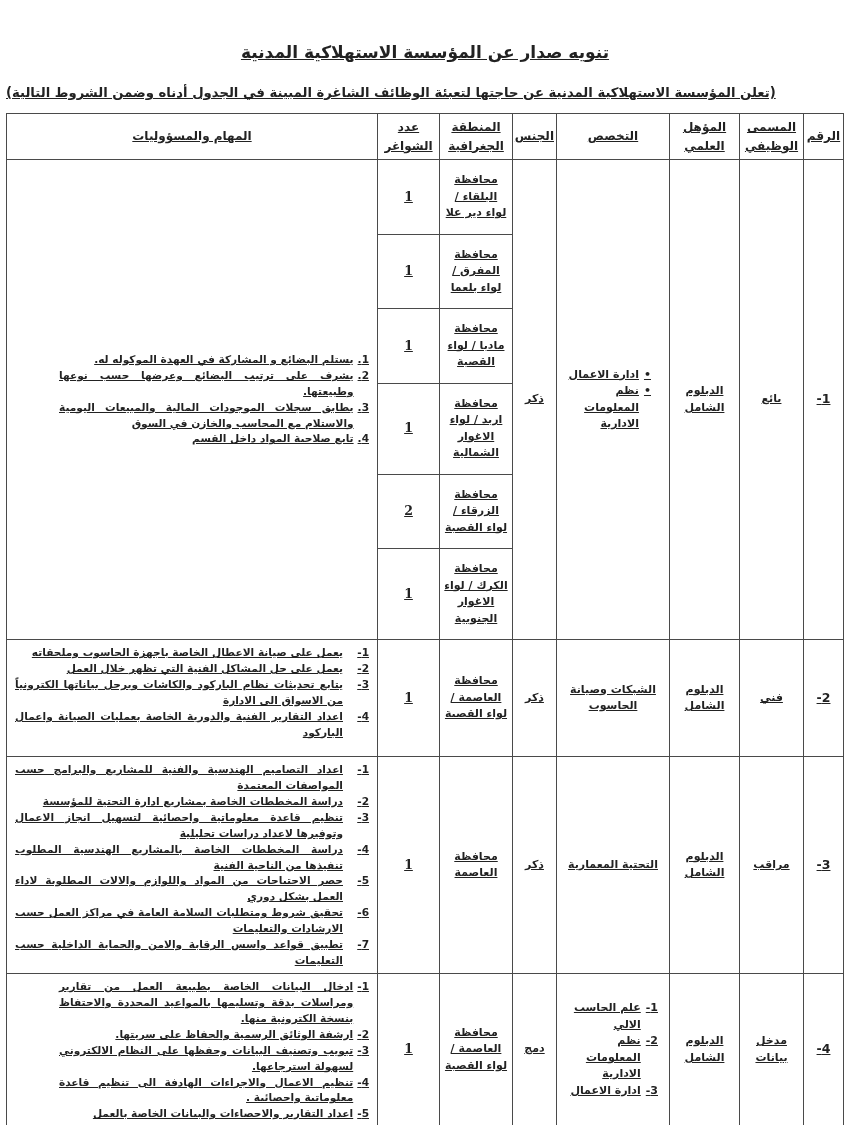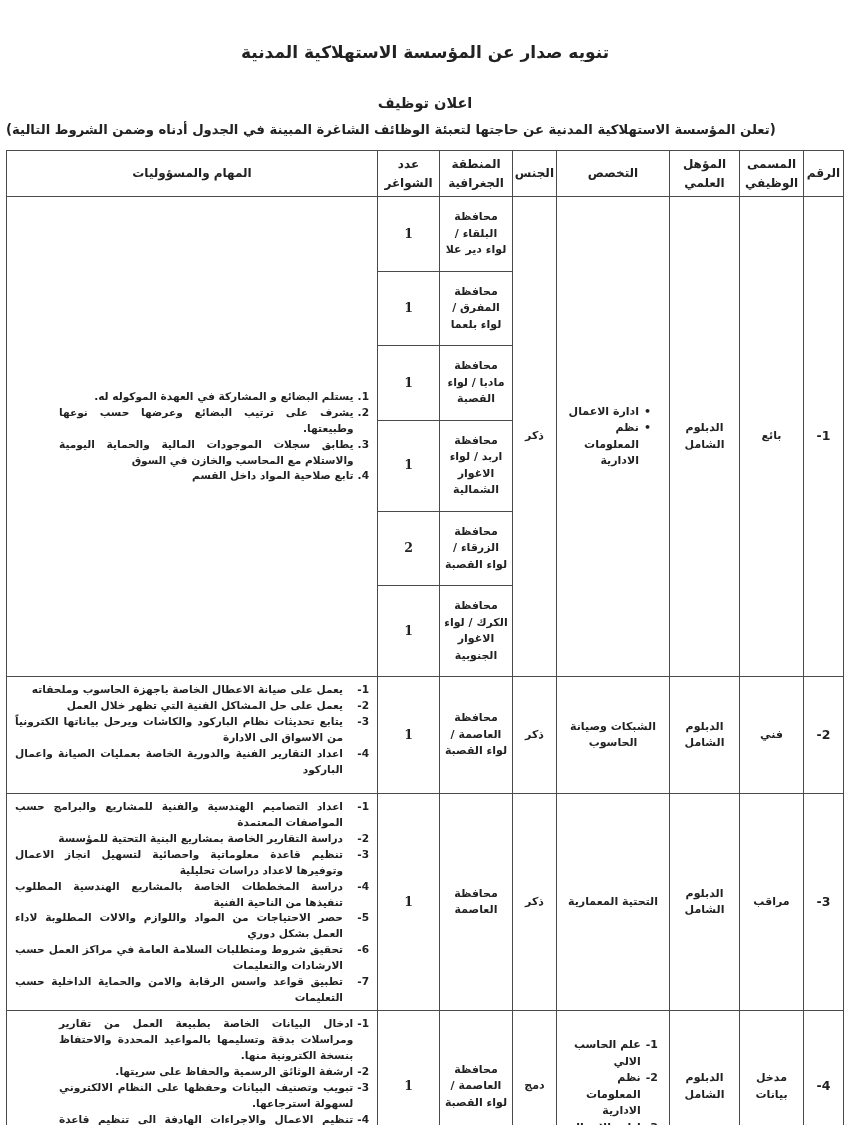--- a/index.html
+++ b/index.html
@@ -4,21 +4,21 @@
 <style>
   * { margin:0; padding:0; box-sizing:border-box; }
   html,body { background:#ffffff; }
   body {
     width:850px; height:1125px;
     font-family:"DejaVu Sans", sans-serif;
     font-weight:bold;
     color:#222222;
     overflow:hidden;
   }
-  .page { width:100%; height:100%; padding:0 6px; direction:rtl; unicode-bidi:embed; }
+  .page { width:100%; height:100%; padding:0 6px; direction:rtl; unicode-bidi:embed;text-decoration:underline; }
 
   
   .notice { padding-top:30px; text-align:center; font-size:17px; line-height:2.6; }
   .ann-title { margin-top:21px; text-align:center; font-size:14.5px; }
   .ann-intro { margin-top:11px; text-align:left; font-size:13.2px; }
 
   
   table.jobs { margin-top:13px; width:837px; table-layout:fixed; border-collapse:collapse; }
   .jobs th, .jobs td { border:1.2px solid #4a4a4a; vertical-align:middle; text-align:center; overflow:hidden; }
   .jobs th { font-size:12px; height:46px; line-height:1.55; padding:1px 2px; }
@@ -55,21 +55,20 @@
 </style>
 </head>
 <body>
 
 <div class="page">
 
   <div class="notice">
     <div>تنويه صدار عن المؤسسة الاستهلاكية المدنية</div>
   </div>
 
-  <div class="ann-title">اعلان توظيف</div>
   <div class="ann-intro">(تعلن المؤسسة الاستهلاكية المدنية عن حاجتها لتعبئة الوظائف الشاغرة المبينة في الجدول أدناه وضمن الشروط التالية)</div>
 
   <table class="jobs">
     <colgroup>
       <col style="width:40px">
         <col style="width:64px">
         <col style="width:70px">
         <col style="width:113px">
       <col style="width:44px">
         <col style="width:73px">
@@ -111,21 +110,21 @@
           <div class="task tight">
             <span class="tnum">1.</span>
             <span class="ttxt">يستلم البضائع و المشاركة في العهدة الموكوله له.</span>
           </div>
           <div class="task tight">
             <span class="tnum">2.</span>
             <span class="ttxt">يشرف على ترتيب البضائع وعرضها حسب نوعها وطبيعتها.</span>
           </div>
           <div class="task tight">
             <span class="tnum">3.</span>
-            <span class="ttxt">يطابق سجلات الموجودات المالية والحماية اليومية والاستلام مع المحاسب والخازن في السوق</span>
+            <span class="ttxt">يطابق سجلات الموجودات المالية والمبيعات اليومية والاستلام مع المحاسب والخازن في السوق</span>
           </div>
           <div class="task tight">
             <span class="tnum">4.</span>
             <span class="ttxt">تابع صلاحية المواد داخل القسم</span>
           </div>
         </td>
       </tr>
       <tr class="h-sub2">
         <td class="region">محافظة المفرق / لواء بلعما</td>
         <td class="vac">1</td>
@@ -183,21 +182,21 @@
         <td>ذكر</td>
         <td class="region">محافظة العاصمة</td>
         <td class="vac">1</td>
         <td class="tasks vtop">
           <div class="task gap">
             <span class="tnum">1-</span>
             <span class="ttxt">اعداد التصاميم الهندسية والفنية للمشاريع والبرامج حسب المواصفات المعتمدة</span>
           </div>
           <div class="task gap">
             <span class="tnum">2-</span>
-            <span class="ttxt">دراسة التقارير الخاصة بمشاريع البنية التحتية للمؤسسة</span>
+            <span class="ttxt">دراسة المخططات الخاصة بمشاريع ادارة التحتية للمؤسسة</span>
           </div>
           <div class="task gap">
             <span class="tnum">3-</span>
             <span class="ttxt">تنظيم قاعدة معلوماتية واحصائية لتسهيل انجاز الاعمال وتوفيرها لاعداد دراسات تحليلية</span>
           </div>
           <div class="task gap">
             <span class="tnum">4-</span>
             <span class="ttxt">دراسة المخططات الخاصة بالمشاريع الهندسية المطلوب تنفيذها من الناحية الفنية</span>
           </div>
           <div class="task gap">

